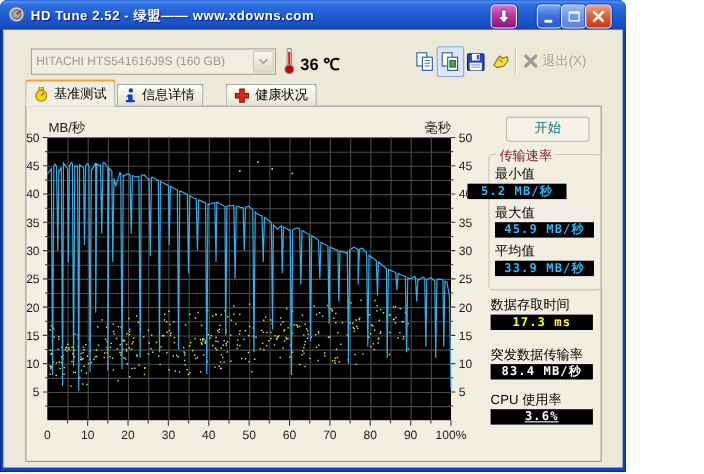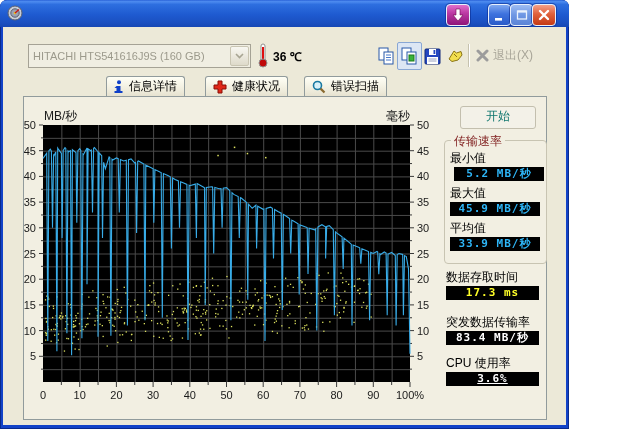--- a/index.html
+++ b/index.html
@@ -20,21 +20,21 @@
   .btn-max{left:510px;background:linear-gradient(180deg,#9DBCF2 0%,#6E97E4 50%,#5B84D6 100%);}
   .btn-close{left:532px;width:22px;background:linear-gradient(180deg,#F4A088 0%,#E0613C 45%,#C43A14 100%);}
   .client{position:absolute;left:3px;top:27px;width:563px;height:398px;background:#ECE9D8;}
   
   .combo{position:absolute;left:28px;top:44px;width:221px;height:22px;background:#F0EEE2;
          border:1px solid #A5A295;display:flex;align-items:center;}
   .combo-text{flex:1;padding-left:4px;font-size:11px;color:#9C9A8C;white-space:nowrap;overflow:hidden;}
   .combo-btn{width:17px;height:18px;margin-right:1px;border:1px solid #C9C5B2;border-radius:2px;
              background:linear-gradient(180deg,#F8F7F1,#DEDACA);display:flex;align-items:center;justify-content:center;}
   .thermo{position:absolute;left:257px;top:43px;width:12px;height:25px;}
-  .temp-text{position:absolute;left:273px;top:48px;font-size:12px;font-weight:bold;color:#000;}
+  .temp-text{position:absolute;left:273px;top:48px;font-size:15px;font-weight:bold;color:#000;}
   .tb-btn{position:absolute;top:42px;width:23px;height:26px;display:flex;align-items:center;justify-content:center;
           border:1px solid transparent;border-radius:2px;cursor:pointer;}
   .tb-btn.pressed{border:1px solid #89A7D4;background:#DCE6F4;}
   .tb-sep{position:absolute;left:468px;top:44px;width:1px;height:23px;background:#C6C2AE;border-right:1px solid #fff;}
   .exit-group{position:absolute;left:476px;top:47px;display:flex;align-items:center;gap:4px;cursor:default;}
   .exit-label{font-size:12px;color:#A8A598;}
   
   .tab{position:absolute;top:76px;height:20px;box-sizing:border-box;border:1px solid #919B9C;border-bottom:none;
        border-radius:3px 3px 0 0;background:linear-gradient(180deg,#FFFFF6,#EFECDC 70%,#E6E2D0);
        display:flex;align-items:center;gap:5px;padding:0 7px;font-size:12px;color:#000;cursor:pointer;z-index:2;}
@@ -63,20 +63,21 @@
 <div id="stage">
 
   <div class="win-frame">
     <div class="titlebar">
       <svg class="app-icon icon-svg" width="16" height="16" viewBox="0 0 16 16">
         <circle cx="8" cy="8" r="7" fill="#C9CDD6" stroke="#5A6070"></circle>
         <circle cx="8" cy="8" r="4.2" fill="#9AA2B4" stroke="#5A6070"></circle>
         <circle cx="8" cy="8" r="1.3" fill="#E8C22A"></circle>
         <line x1="8" y1="8" x2="12" y2="4.5" stroke="#C81818" stroke-width="1.4"></line>
       </svg>
+      <span class="title-text">HD Tune 2.52 - 绿盟—— www.xdowns.com</span>
 
       <div class="cap-btn btn-download">
         <svg class="icon-svg" width="14" height="14" viewBox="0 0 14 14">
           <path d="M5 1 h4 v6 h3 L7 13 L2 7 h3 z" fill="#fff" stroke="#70064E" stroke-width=".6"></path>
         </svg>
       </div>
       <div class="cap-btn btn-min">
         <svg class="icon-svg" width="14" height="14" viewBox="0 0 14 14">
           <rect x="2" y="10" width="7" height="2.6" fill="#fff"></rect>
         </svg>
@@ -146,39 +147,40 @@
     </svg>
   </div>
   <div class="tb-sep"></div>
   <div class="exit-group">
     <svg class="icon-svg" width="13" height="13" viewBox="0 0 13 13">
       <path d="M2 2 L11 11 M11 2 L2 11" stroke="#9C9C9C" stroke-width="3" stroke-linecap="round"></path>
     </svg>
     <span class="exit-label">退出(X)</span>
   </div>
 
+  <div class="tab active" style="left:23px">
+    <svg class="icon-svg" width="13" height="14" viewBox="0 0 13 14">
+      <rect x="4.5" y="0" width="4" height="3" fill="#F8D020" stroke="#A07C10"></rect>
+      <circle cx="6.5" cy="8" r="5" fill="#FFD800" stroke="#A07C10"></circle>
+      <line x1="6.5" y1="8" x2="9" y2="5.5" stroke="#7A5C00" stroke-width="1.2"></line>
+    </svg>
+    <span>基准测试</span>
+  </div>
   <div class="tab" style="left:205px">
     <svg class="icon-svg" width="14" height="14" viewBox="0 0 14 14">
       <path d="M5 1 h4 v4 h4 v4 h-4 v4 h-4 v-4 h-4 v-4 h4 z" fill="#E02818" stroke="#8A0E06"></path>
     </svg>
     <span>健康状况</span>
   </div>
   <div class="tab" style="left:106px">
     <svg class="icon-svg" width="10" height="14" viewBox="0 0 10 14">
       <circle cx="5" cy="2.2" r="2" fill="#1040C8"></circle>
       <path d="M2.5 6 h4 v5 h2 v2 h-8 v-2 h2 v-3 h-2 z" fill="#1040C8"></path>
     </svg>
     <span>信息详情</span>
-  </div>
-  <div class="tab" style="left:304px">
-    <svg class="icon-svg" width="14" height="14" viewBox="0 0 14 14">
-      <circle cx="5.5" cy="5.5" r="4" fill="#D8F0F8" stroke="#1878A0" stroke-width="1.6"></circle>
-      <line x1="8.6" y1="8.6" x2="12.5" y2="12.5" stroke="#8A6A30" stroke-width="2.2"></line>
-    </svg>
-    <span>错误扫描</span>
   </div>
 
   <div class="tabpage"></div>
 
   <svg class="chart-svg" width="420" height="300">
       <rect x="23" y="17" width="367" height="257" fill="#000000"></rect>
       <g stroke="#4A4A4A" stroke-width="1">
         <line x1="41.85" y1="17" x2="41.85" y2="274"></line>
         <line x1="60.2" y1="17" x2="60.2" y2="274"></line>
         <line x1="78.55" y1="17" x2="78.55" y2="274"></line>
@@ -756,21 +758,21 @@
       <polyline points="23.0,50.4 26.7,45.3 26.7,45.3 27.8,232.9 28.9,42.8 30.3,41.2 31.4,43.2 32.5,119.8 33.6,47.2 34.0,47.8 35.8,44.0 36.9,243.2 37.7,40.1 38.0,40.6 41.0,44.8 41.4,45.3 42.1,130.1 43.2,42.4 45.0,39.6 45.8,40.4 46.9,225.2 48.0,42.9 48.7,43.7 50.5,42.7 51.6,247.3 52.4,41.7 52.7,42.0 55.7,44.4 56.0,44.8 56.8,114.7 57.9,42.7 59.7,40.6 60.8,42.5 61.9,230.3 63.0,46.2 63.4,46.8 65.9,42.1 67.0,40.1 67.0,176.3 68.1,40.9 70.7,42.7 71.4,42.1 72.5,104.4 73.6,40.2 74.4,39.6 76.9,42.5 78.0,43.7 78.0,228.8 79.2,45.0 81.4,47.4 81.7,47.8 82.5,130.1 83.6,54.3 85.4,60.7 89.1,48.9 89.8,49.5 90.9,227.7 92.0,51.3 92.7,52.0 96.4,49.9 98.2,50.7 99.3,104.4 100.4,51.6 103.7,53.0 106.3,52.3 107.4,217.5 108.5,51.6 111.1,50.9 114.8,55.0 115.5,54.6 116.6,124.9 117.7,53.4 118.4,53.0 123.9,56.1 125.0,212.3 125.8,57.1 126.1,57.3 132.7,60.5 133.1,60.7 133.8,114.7 134.9,61.6 140.4,64.3 141.2,64.6 142.3,209.8 143.4,65.5 147.8,67.4 150.3,68.8 151.4,140.4 152.6,70.0 155.1,71.5 158.4,72.9 159.5,119.8 160.6,73.8 162.5,74.6 166.9,76.4 168.0,231.9 169.1,77.3 169.8,77.7 175.3,76.1 176.4,130.1 177.1,75.6 177.5,75.8 184.1,79.5 184.5,79.7 185.2,196.9 186.3,79.5 191.8,78.7 192.6,78.9 193.7,145.5 194.8,79.5 199.2,80.7 201.0,80.5 202.1,119.8 203.2,80.2 206.5,79.7 209.8,82.7 210.9,212.3 212.0,84.7 213.8,86.4 218.2,88.5 219.3,130.1 220.4,89.6 221.2,90.0 226.7,94.6 227.8,191.8 228.5,96.2 228.9,96.6 232.2,100.3 235.5,97.5 235.9,97.2 236.6,140.4 237.7,98.2 243.2,101.3 243.9,101.1 245.0,232.9 246.1,100.5 250.5,99.2 252.4,100.3 253.5,150.6 254.6,101.5 257.9,103.4 261.2,105.2 262.3,202.0 263.4,106.4 265.2,107.5 269.6,110.5 270.7,145.5 271.8,112.1 272.6,112.6 278.1,115.7 279.2,186.6 279.9,116.7 280.3,116.9 286.9,119.6 287.2,119.8 288.0,166.1 289.1,120.3 294.6,121.9 295.7,120.9 296.8,222.6 297.9,119.1 298.3,118.8 301.9,116.7 304.5,118.2 305.6,118.8 305.6,150.6 306.7,118.5 309.3,117.7 313.3,121.7 314.4,207.2 315.5,123.9 316.6,124.9 322.1,128.8 323.2,160.9 323.9,130.1 324.3,130.4 330.9,135.9 331.3,136.2 332.0,217.5 333.1,137.0 338.6,139.3 339.7,139.8 340.8,155.8 341.9,140.7 346.0,142.4 348.5,143.5 349.6,212.3 350.7,144.4 353.3,145.5 357.0,143.4 357.7,144.1 358.8,166.1 359.9,145.9 360.6,146.5 364.3,144.0 366.1,145.0 367.2,207.2 368.0,146.0 368.3,145.9 371.6,144.5 375.0,147.2 375.3,147.6 376.1,217.5 377.2,146.5 379.0,145.5 382.3,146.4 382.7,146.5 383.4,207.2 384.5,147.6 386.3,148.6 388.5,160.9 390.0,245.7" fill="none" stroke="#38ACE8" stroke-width="1.1"></polyline>
     </svg>
 
   <div class="start-btn">开始</div>
 
   <div class="groupbox">
     <span class="groupbox-caption">传输速率</span>
   </div>
 
   <div class="stat-label" style="left:450px;top:150px">最小值</div>
-  <div class="lcd" style="left: 454px; top: 167px; color: rgb(46, 182, 248);">5.2 MB/秒</div>
+  <div class="lcd" style="left: 425px; top: 167px; color: rgb(46, 182, 248);">5.2 MB/秒</div>
 
   <div class="stat-label" style="left:450px;top:185px">最大值</div>
   <div class="lcd" style="left: 450px; top: 202px; color: rgb(46, 182, 248);">45.9 MB/秒</div>
 
   <div class="stat-label" style="left:450px;top:220px">平均值</div>
   <div class="lcd" style="left: 450px; top: 237px; color: rgb(46, 182, 248);">33.9 MB/秒</div>
 
   <div class="stat-label" style="left:446px;top:269px">数据存取时间</div>
   <div class="lcd" style="left: 446px; top: 286px; width: 93px; color: rgb(255, 255, 40);">17.3 ms</div>
 

